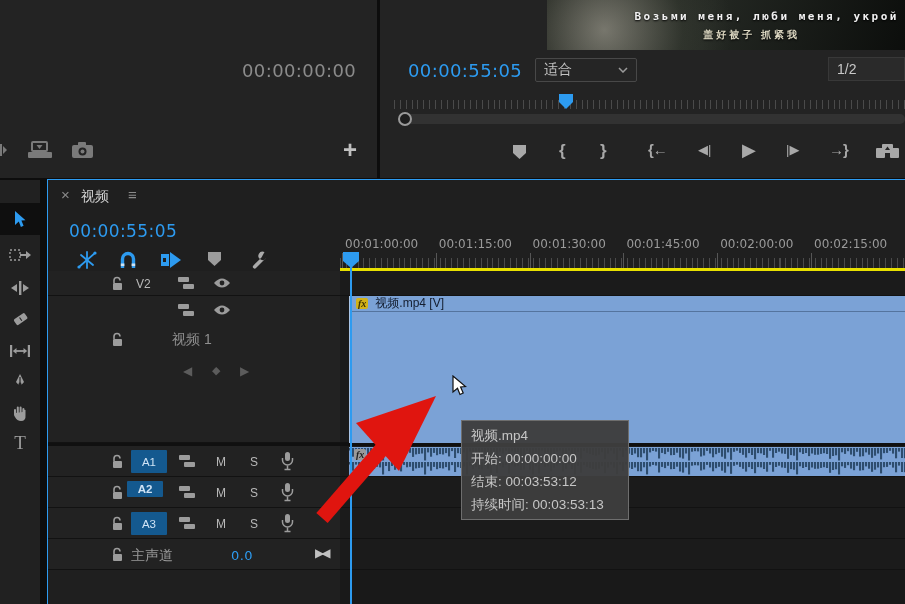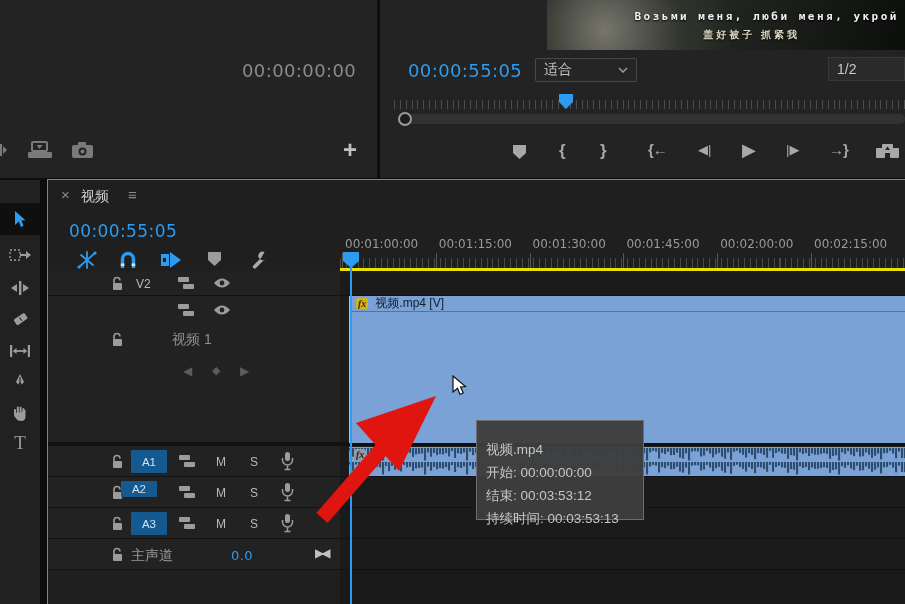--- a/index.html
+++ b/index.html
@@ -265,21 +265,21 @@
           <path d="M1.5 6 v2 a5 5 0 0 0 10 0 v-2" fill="none" stroke="#9c9c9c" stroke-width="1.5"></path>
           <line x1="6.5" y1="13.5" x2="6.5" y2="17" stroke="#9c9c9c" stroke-width="1.5"></line>
           <line x1="3.5" y1="17.5" x2="9.5" y2="17.5" stroke="#9c9c9c" stroke-width="1.5"></line>
         </svg>
     </div>
     <div class="abs rowline" style="left:0;top:297px;width:292px;height:31px;background:#222;">
       <svg class="abs" style="left:63px;top:8px;" width="13" height="15">
           <path d="M3 7 V4.5 a3 3 0 0 1 6 0" fill="none" stroke="#9c9c9c" stroke-width="1.6"></path>
           <rect x="2" y="7" width="9" height="7" rx="1" fill="#9c9c9c"></rect>
         </svg>
-      <div class="abs bluebox" style="left:73px;top:4px;width:36px;height:16px;">A2</div>
+      <div class="abs bluebox" style="left:79px;top:4px;width:36px;height:16px;font-weight:bold;">A2</div>
       <svg class="abs" style="left:131px;top:9px;" width="18" height="13">
           <rect x="0" y="0" width="11" height="5" rx="1" fill="#9c9c9c"></rect>
           <rect x="5" y="7" width="11" height="5" rx="1" fill="#9c9c9c"></rect>
         </svg>
       <span class="abs hdr-label" style="left:168px;top:9px;">M</span>
       <span class="abs hdr-label" style="left:202px;top:9px;">S</span>
       <svg class="abs" style="left:233px;top:6px;" width="13" height="19">
           <rect x="4" y="0" width="5" height="9" rx="2.5" fill="#9c9c9c"></rect>
           <path d="M1.5 6 v2 a5 5 0 0 0 10 0 v-2" fill="none" stroke="#9c9c9c" stroke-width="1.5"></path>
           <line x1="6.5" y1="13.5" x2="6.5" y2="17" stroke="#9c9c9c" stroke-width="1.5"></line>
@@ -710,21 +710,21 @@
         </svg>
       <span class="abs" style="left:5px;top:2px;background:#9a9a9a;color:#222;font-style:italic;font-weight:bold;font-size:10px;line-height:11px;padding:0 2px;border-radius:2px;font-family:'Liberation Serif',serif;">fx</span>
     </div>
 
     <div class="abs" style="left:302px;top:73px;width:2px;height:351px;background:var(--accent);"></div>
     <svg class="abs" style="left:295px;top:72px;" width="17" height="17">
       <polygon points="0,0 16,0 16,9 8,16 0,9" fill="var(--accent)"></polygon>
     </svg>
   </div>
 
-  <div class="abs" style="left:476px;top:420px;width:168px;height:100px;background:rgba(62,62,62,.97);border:1px solid #6e6e6e;padding:17px 9px;z-index:5;">
+  <div class="abs" style="left:461px;top:420px;width:168px;height:100px;background:rgba(62,62,62,.97);border:1px solid #6e6e6e;padding:3px 9px;z-index:5;">
     <div class="tooltip-line">视频.mp4</div>
     <div class="tooltip-line">开始: 00:00:00:00</div>
     <div class="tooltip-line">结束: 00:03:53:12</div>
     <div class="tooltip-line">持续时间: 00:03:53:13</div>
   </div>
 
   <svg class="abs" style="left:300px;top:385px;z-index:6;" width="150" height="170">
     <line x1="22" y1="133" x2="88" y2="57" stroke="var(--arrow)" stroke-width="15"></line>
     <polygon points="136,11 56,38 99,86" fill="var(--arrow)"></polygon>
   </svg>

